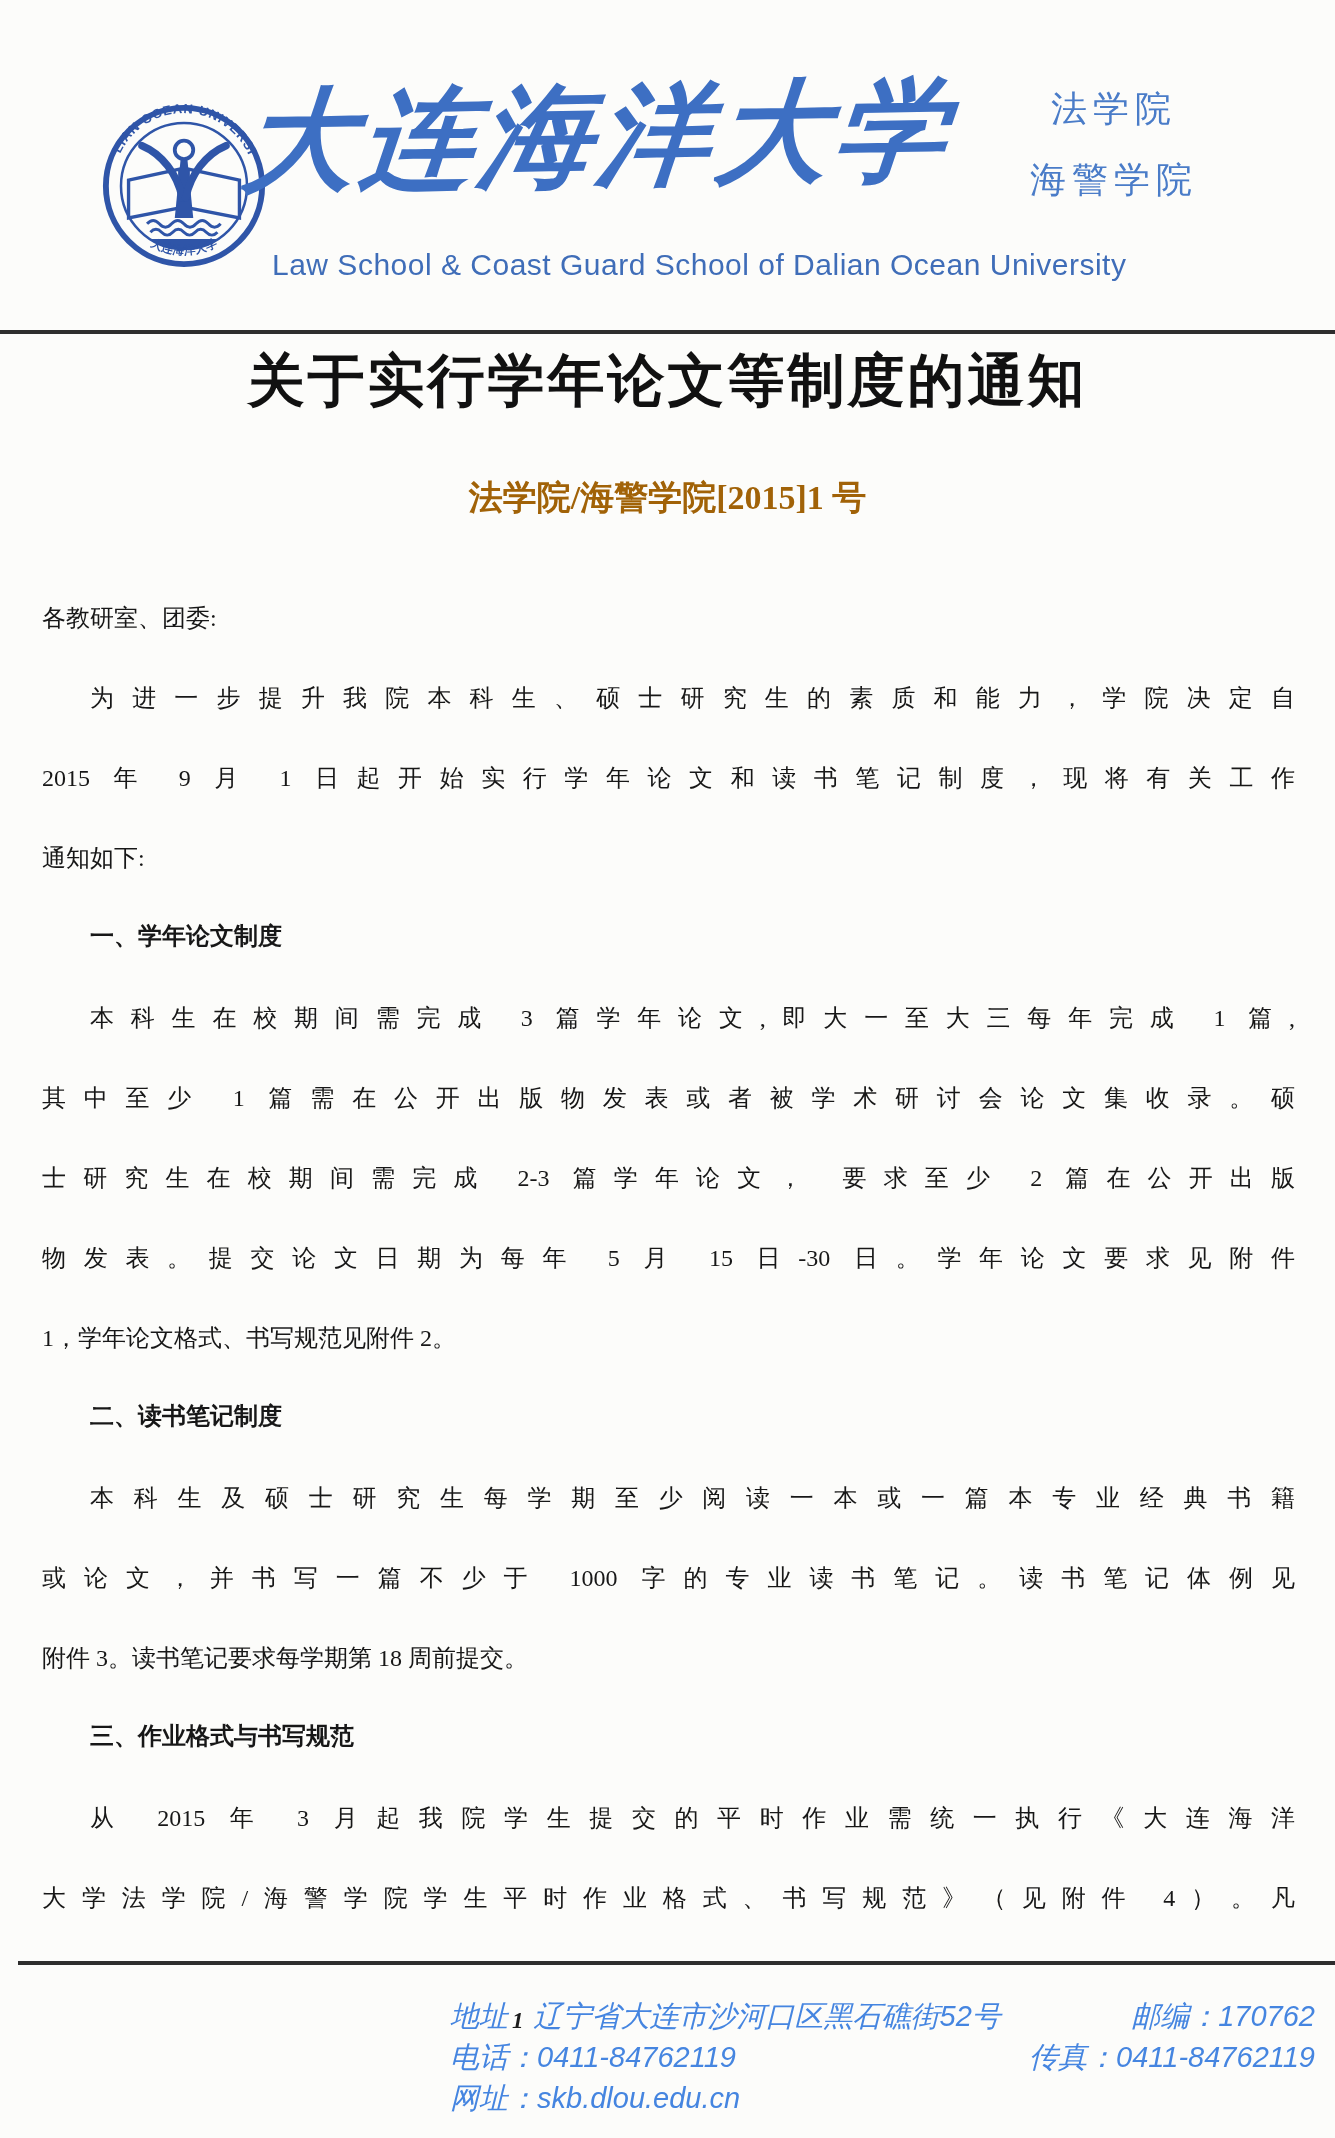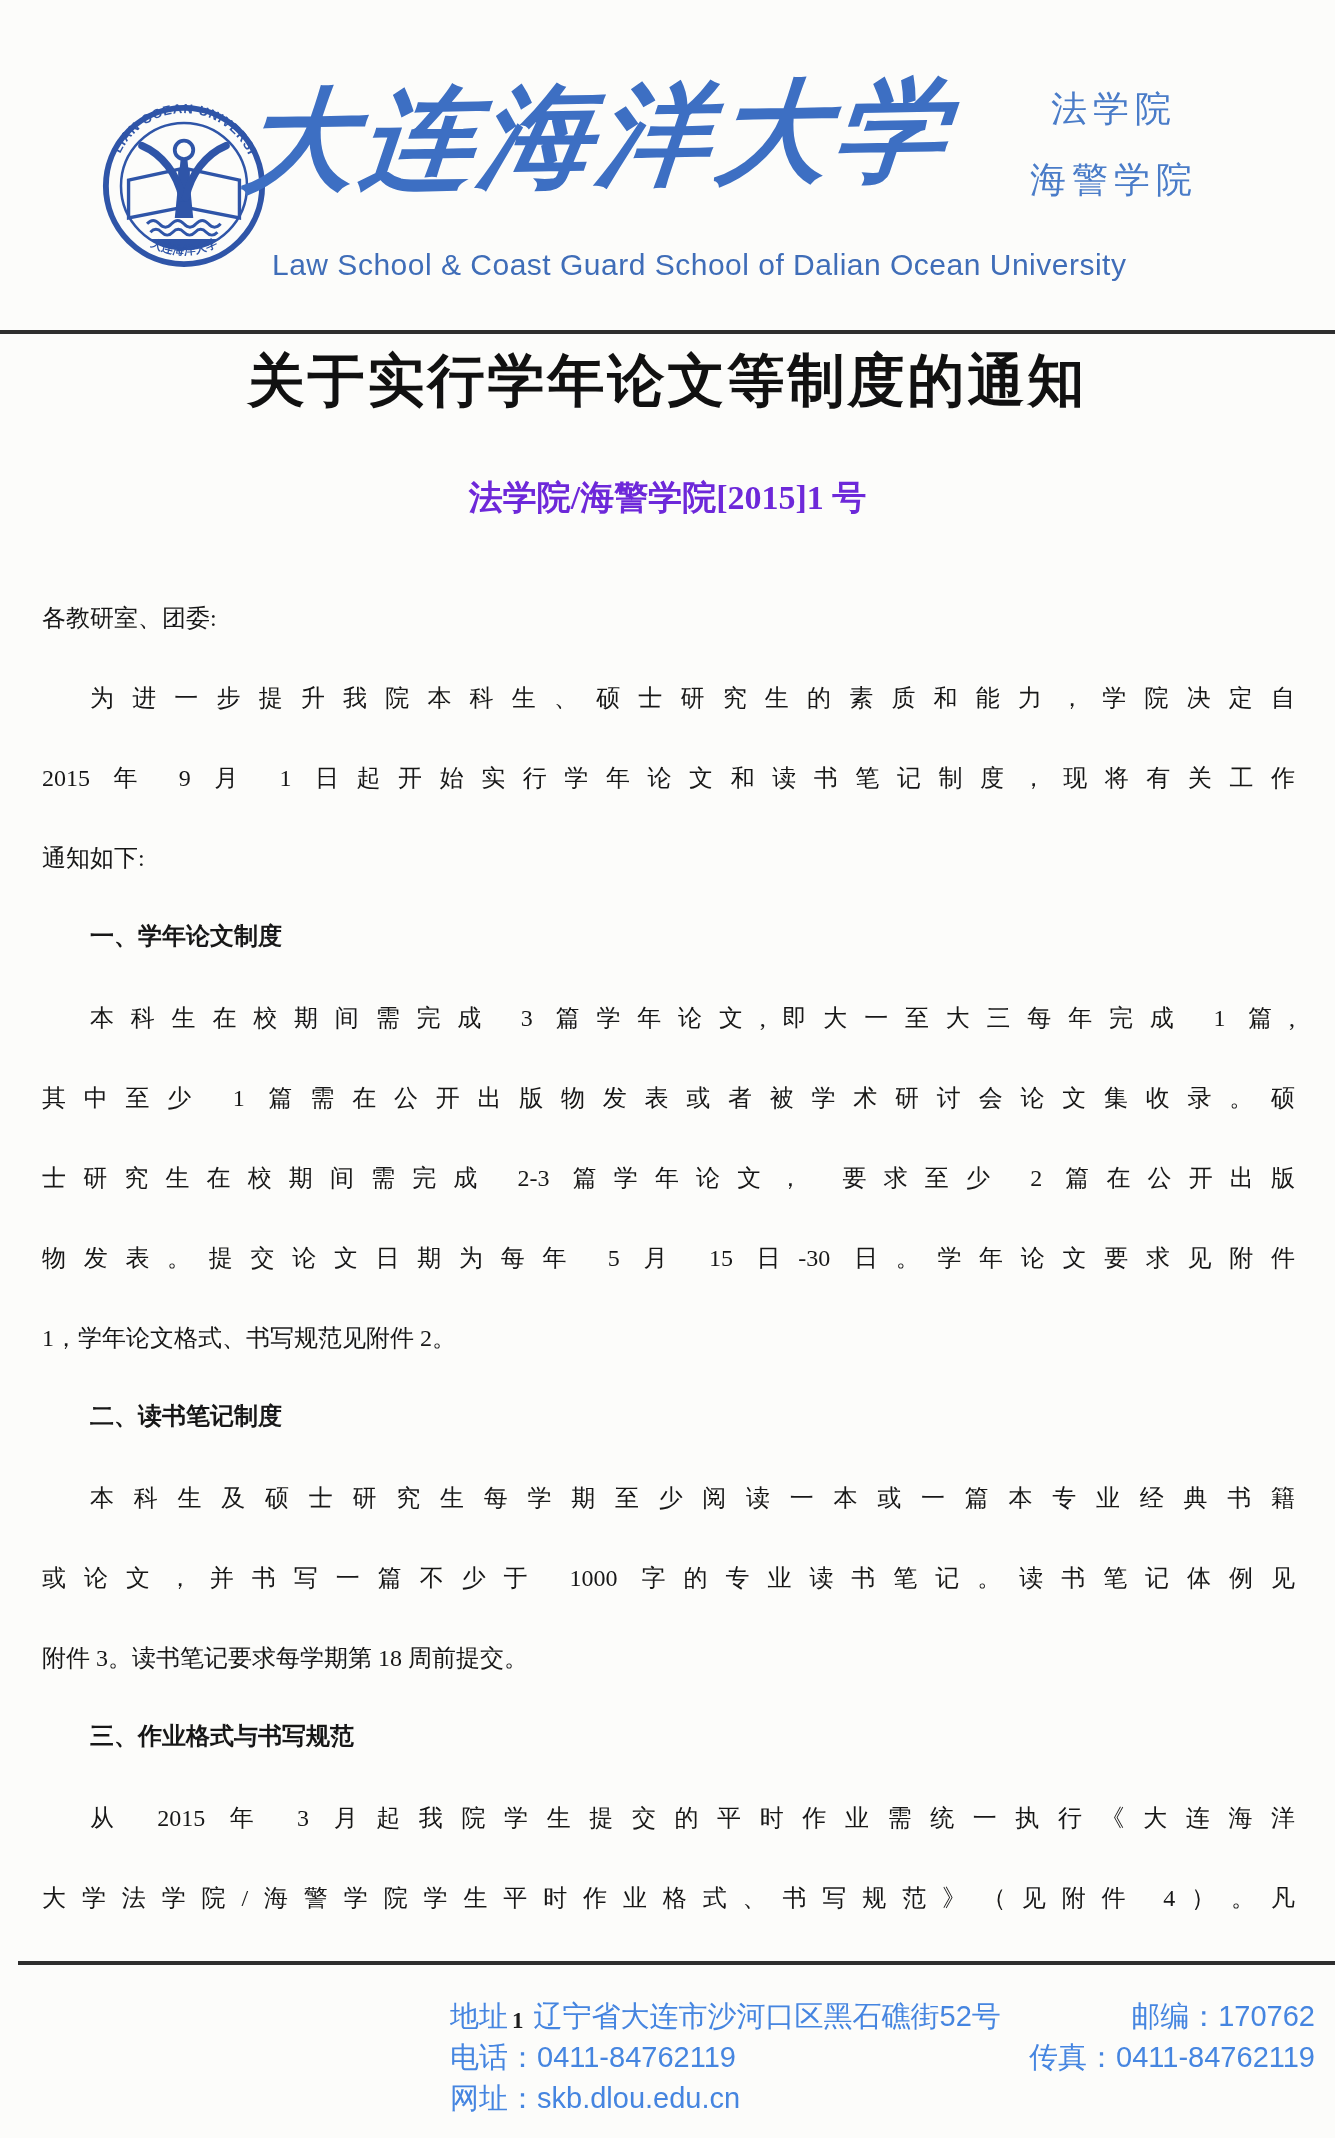--- a/index.html
+++ b/index.html
@@ -38,21 +38,21 @@
 
   
   .doc-title {
     position:absolute; top:336px; left:0; width:1335px; margin:0;
     text-align:center; font-size:57px; line-height:90px;
     font-weight:700; letter-spacing:3px; color:#111;
   }
   .doc-number {
     position:absolute; top:468px; left:0; width:1335px;
     text-align:center; font-size:34px; line-height:60px;
-    font-weight:700; color:#6d28d9;
+    font-weight:700; color:#a16207;
   }
 
   
   .body-text {
     position:absolute; top:578px; left:42px; width:1253px;
     font-size:24px; color:#171717;
   }
   .line { height:80px; line-height:80px; white-space:nowrap; }
   .line.full {
     white-space:normal;
@@ -62,21 +62,21 @@
   .line.indent { text-indent:2em; }
   .line.heading {
     font-family:Liberation Mono, monospace;
     font-weight:700; text-indent:2em;
   }
 
   
   .footer {
     position:absolute; left:450px; top:1996px; width:865px;
     font-family:"Liberation Sans","DejaVu Sans",sans-serif;
-    font-size:29px; color:#4585e0;
+    font-size:29px; color:#4585e0;font-style:italic;
   }
   .f-row { display:flex; height:41px; line-height:41px; }
   .f-left { display:inline-flex; align-items:baseline; }
   .f-right { margin-left:auto; }
   .page-marker {
     color:#1c1c1c; font-size:23px; font-weight:700;
     margin:0 10px 0 4px; position:relative; top:2px;
     font-family:"Liberation Serif","DejaVu Serif",serif;
   }
 </style>

